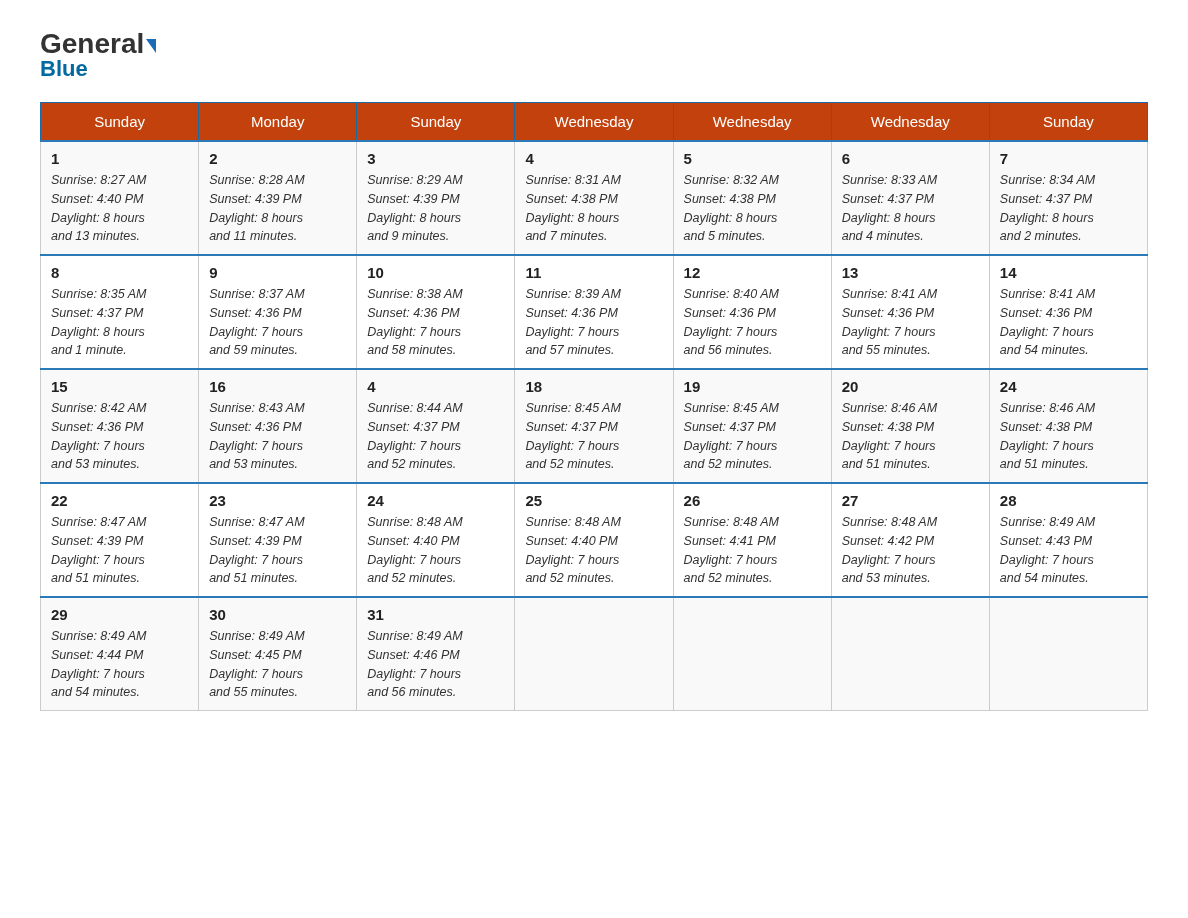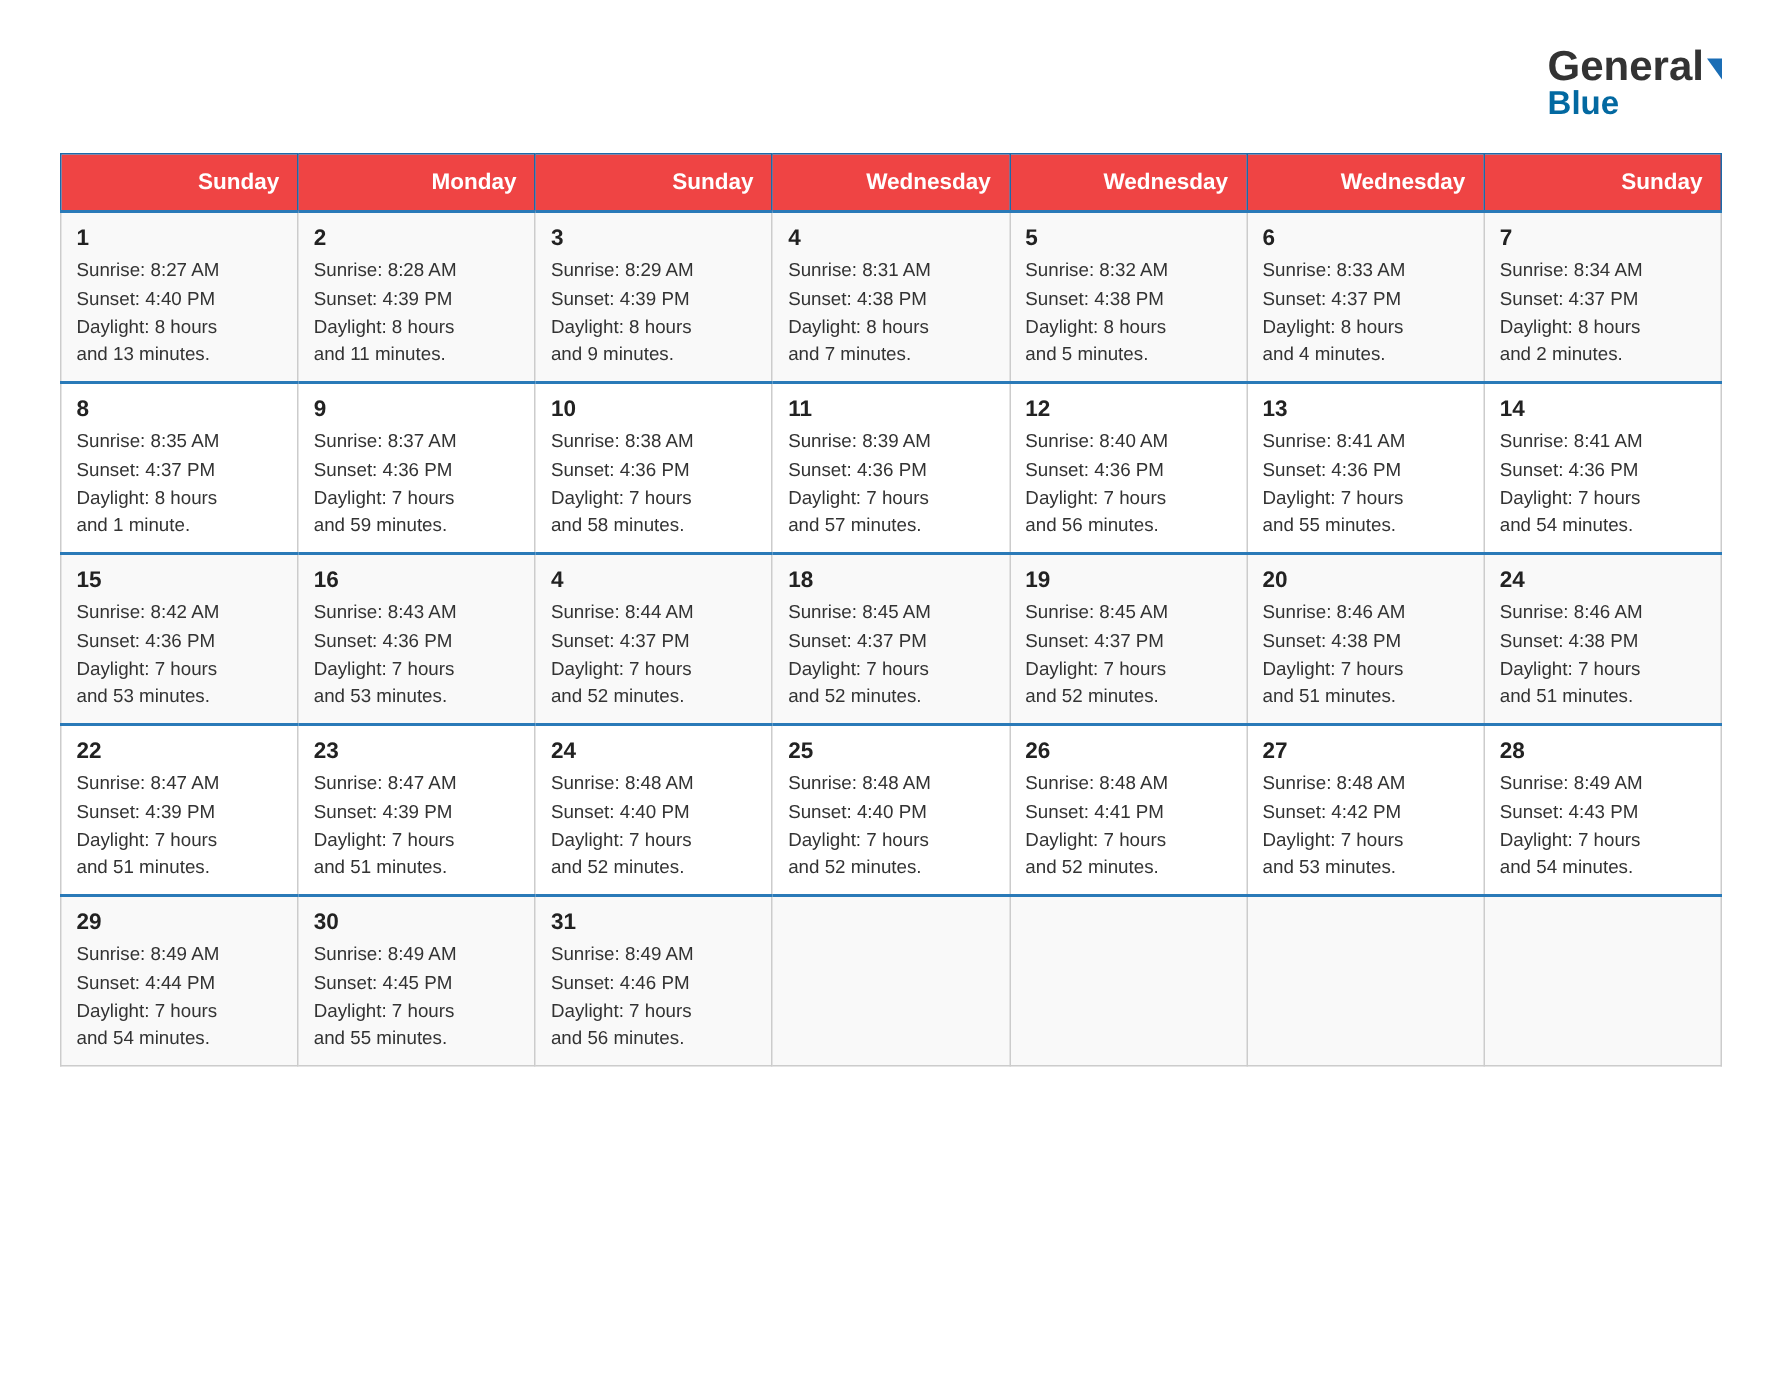--- a/index.html
+++ b/index.html
@@ -5,21 +5,21 @@
     * { box-sizing: border-box; margin: 0; padding: 0; }
     body {
       font-family: Arial, sans-serif;
       background: #fff;
       padding: 30px 40px;
       width: 1188px;
       min-height: 918px;
     }
     .header {
       display: flex;
-      justify-content: flex-end;
+      justify-content: flex-start;
       align-items: flex-start;
       margin-bottom: 20px;
     }
     .logo {
       display: flex;
       flex-direction: column;
       align-items: flex-start;
     }
     .logo-text {
       font-size: 28px;
@@ -56,26 +56,26 @@
       font-size: 22px;
       color: #444;
       margin-top: 4px;
     }
     table {
       width: 100%;
       border-collapse: collapse;
       font-size: 13px;
     }
     thead tr th {
-      background-color: #ef4444;
+      background-color: #c2410c;
       color: #fff;
-      font-weight: bold;
+      font-weight: normal;
       font-size: 15px;
       padding: 10px 12px;
-      text-align: right;
+      text-align: center;
       border: 1px solid #1a6aaa;
     }
     tbody tr td {
       vertical-align: top;
       padding: 8px 10px;
       border: 1px solid #ccc;
       width: 14.28%;
       min-height: 90px;
     }
     tbody tr:nth-child(odd) td { background: #f9f9f9; }
@@ -84,20 +84,21 @@
       font-size: 15px;
       font-weight: bold;
       color: #222;
       display: block;
       margin-bottom: 4px;
     }
     .day-info {
       font-size: 12.5px;
       color: #333;
       line-height: 1.5;
+      font-style: italic;
     }
     tr.week-row td {
       border-top: 2px solid #2a7ab8;
     }
   </style>
 </head>
 <body>
 
 <div class="header">
   <div class="logo">

